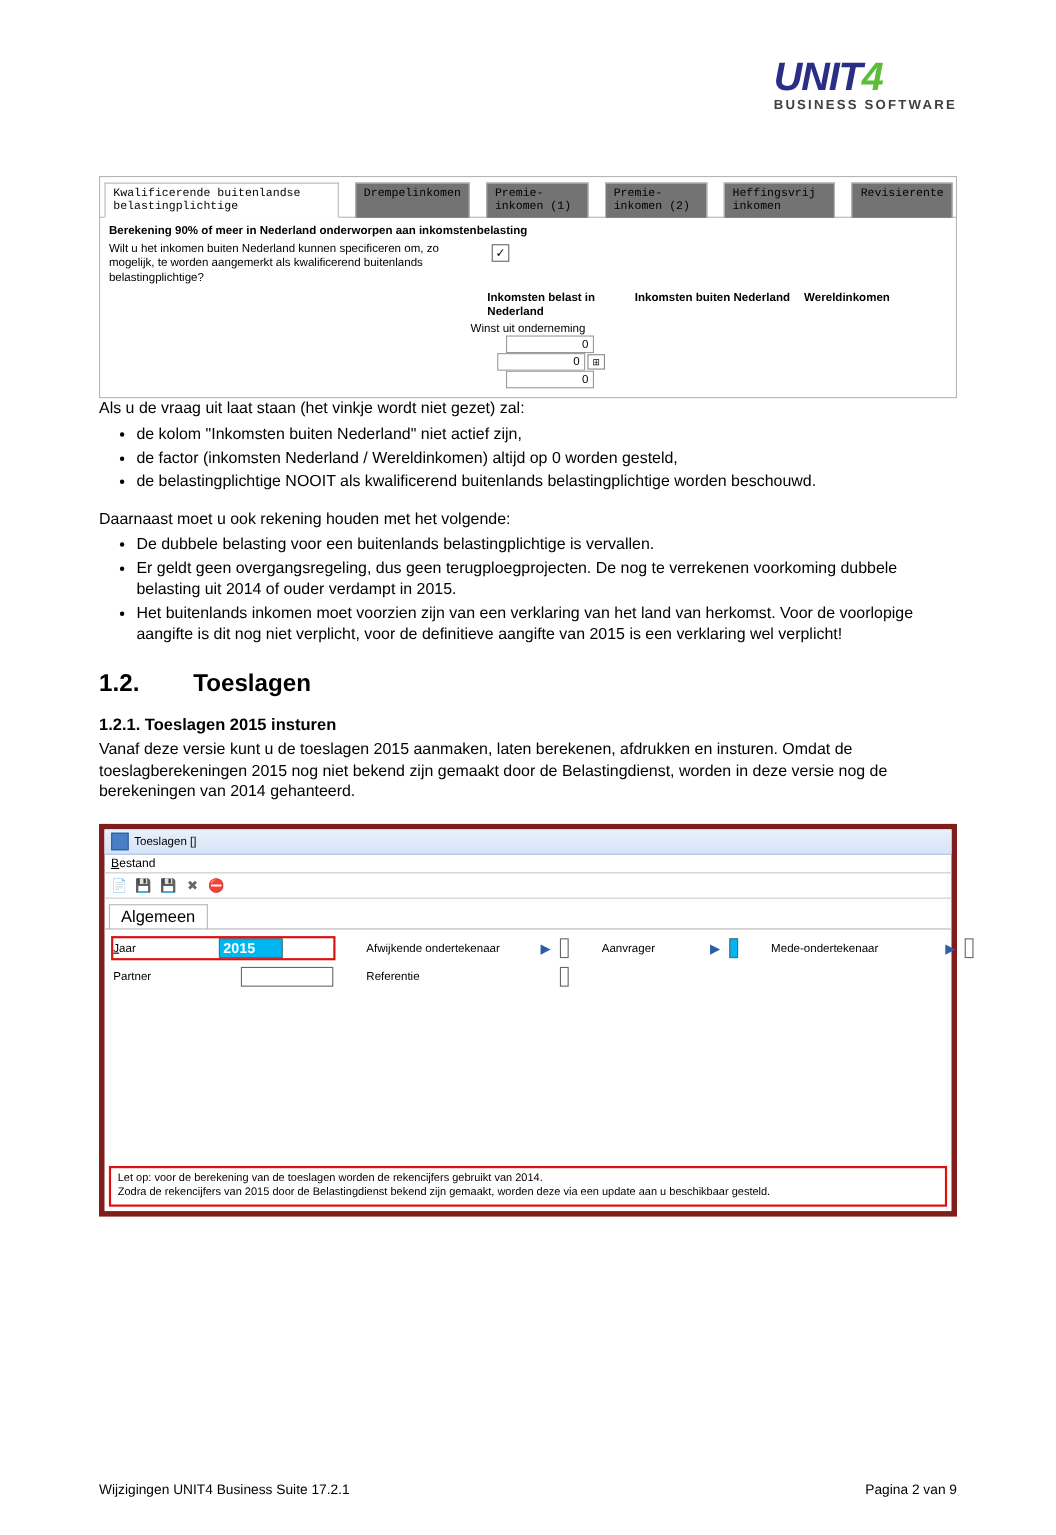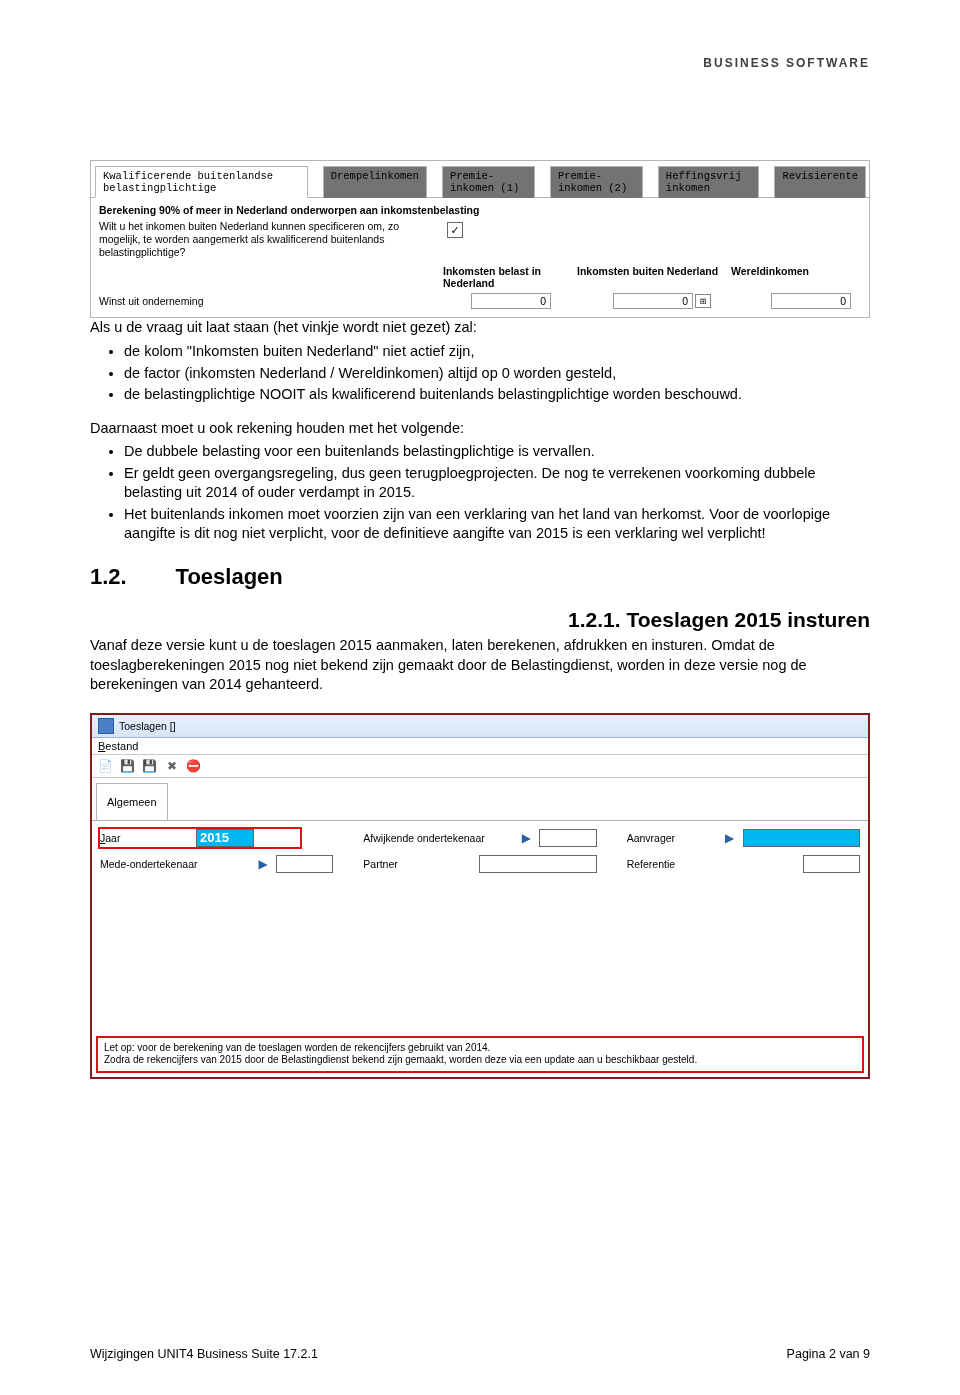--- a/index.html
+++ b/index.html
@@ -13,57 +13,58 @@
   .tab{padding:3px 7px;border:1px solid #b5b5b5;border-bottom:none;background:#737373;font-size:10.5px;position:relative;top:1px;margin-right:-1px;}
   .tab:first-child{background:#fff;border-bottom:1px solid #fff;z-index:2;}
   .win1-inner{border-top:1px solid #b5b5b5;padding:6px 8px 8px 8px;}
   .sec-title{font-weight:700;font-size:10.5px;margin-bottom:4px;}
   .row-q{display:flex;align-items:flex-start;gap:8px;}
   .q-text{flex:1;font-size:10.5px;line-height:1.25;}
   .cb{width:14px;height:14px;border:1px solid #666;display:flex;align-items:center;justify-content:center;font-size:11px;margin-left:20px;margin-top:2px;}
   .colh{display:flex;margin-top:6px;font-size:10.5px;font-weight:700;}
   .colh-spacer{flex:1;}
   .colh-c{width:130px;font-weight:700;padding-left:4px;}
-  .row-d{display:flex;align-items:center;margin-top:4px;}
+  .row-d{display:flex;align-items:center;margin-top:4px;flex-direction:column;}
   .row-d-label{flex:1;font-size:10.5px;}
   .row-d-val{width:130px;display:flex;justify-content:flex-end;padding-right:10px;}
   .val-box{border:1px solid #999;width:70px;text-align:right;padding:1px 4px;font-size:10.5px;background:#fff;}
   .calc-icon{width:14px;height:12px;border:1px solid #888;margin-left:2px;font-size:8px;display:inline-flex;align-items:center;justify-content:center;}
   .body-text{font-size:14.5px;line-height:1.35;}
   ul{margin:4px 0 14px 0;padding-left:34px;}
   li{margin-bottom:2px;}
   h2{font-size:22px;font-weight:700;margin:18px 0 6px 0;}
-  h3{font-size:21px;font-weight:700;margin:14px 0 2px 0;text-align:right;}
-  .win2{border:2px solid #7f1d1d;margin-top:18px;font-family:Tahoma,Arial,sans-serif;font-size:10.5px;background:#fff;}
+  h3{font-size:15px;font-weight:700;margin:14px 0 2px 0;}
+  .win2{border:5px solid #7f1d1d;margin-top:18px;font-family:Tahoma,Arial,sans-serif;font-size:10.5px;background:#fff;}
   .titlebar{background:linear-gradient(#e8f0fb,#d6e4f7);border-bottom:1px solid #9cb7db;padding:3px 6px;display:flex;align-items:center;gap:5px;}
   .ti-icon{width:14px;height:14px;background:#4a7ec7;border:1px solid #2a5ea7;display:inline-block;}
   .menubar{padding:2px 6px;border-bottom:1px solid #c9c9c9;}
   .menuitem{font-size:11px;}
   .menuitem u{text-decoration:underline;}
   .toolbar{padding:3px 6px;border-bottom:1px solid #c9c9c9;display:flex;gap:6px;}
   .tbtn{width:16px;height:16px;display:inline-flex;align-items:center;justify-content:center;font-size:12px;}
   .tabrow2{padding:4px 4px 0 4px;}
-  .tab2{display:inline-block;padding:12px 10px;border:1px solid #b5b5b5;border-bottom:1px solid #fff;font-size:11px;position:relative;top:1px;text-align:right;}
+  .tab2{display:inline-block;padding:2px 10px;border:1px solid #b5b5b5;border-bottom:1px solid #fff;font-size:15px;position:relative;top:1px;text-align:right;}
   .form-area{border-top:1px solid #b5b5b5;padding:8px;min-height:240px;position:relative;}
-  .form-grid{display:grid;grid-template-columns:1fr 1fr 1fr;column-gap:30px;row-gap:8px;}
+  .form-grid{display:grid;grid-template-columns:1fr 1fr 1fr 1fr;column-gap:30px;row-gap:8px;}
   .frow{display:flex;align-items:center;gap:6px;}
   .flabel{width:90px;font-size:10.5px;}
   .pick{color:#2a5ea7;font-size:12px;width:14px;text-align:center;}
   .finput{border:1px solid #666;height:16px;flex:1;background:#fff;font-size:13px;padding:0 3px;}
   .finput.year{width:50px;flex:none;background:#00b6f0;color:#fff;font-weight:700;text-align:left;}
   .hi-red{outline:2px solid #d11;}
   .note{position:absolute;left:4px;right:4px;bottom:4px;border:2px solid #d11;padding:4px 6px;font-size:10px;line-height:1.25;}
   .footer{position:absolute;bottom:34px;left:90px;right:90px;font-size:12.5px;display:flex;justify-content:space-between;}
 </style>
 </head>
 <body>
 
 <div class="page">
 
   <div class="logo">
+    <div class="logo-main"><span>UNIT</span><span class="logo-4">4</span></div>
     <div class="logo-sub">BUSINESS SOFTWARE</div>
   </div>
 
   <div class="win1">
     <div class="tabs1">
       <div class="tab">Kwalificerende buitenlandse belastingplichtige</div>
       <div class="tab">Drempelinkomen</div>
       <div class="tab">Premie-inkomen (1)</div>
       <div class="tab">Premie-inkomen (2)</div>
       <div class="tab">Heffingsvrij inkomen</div>

